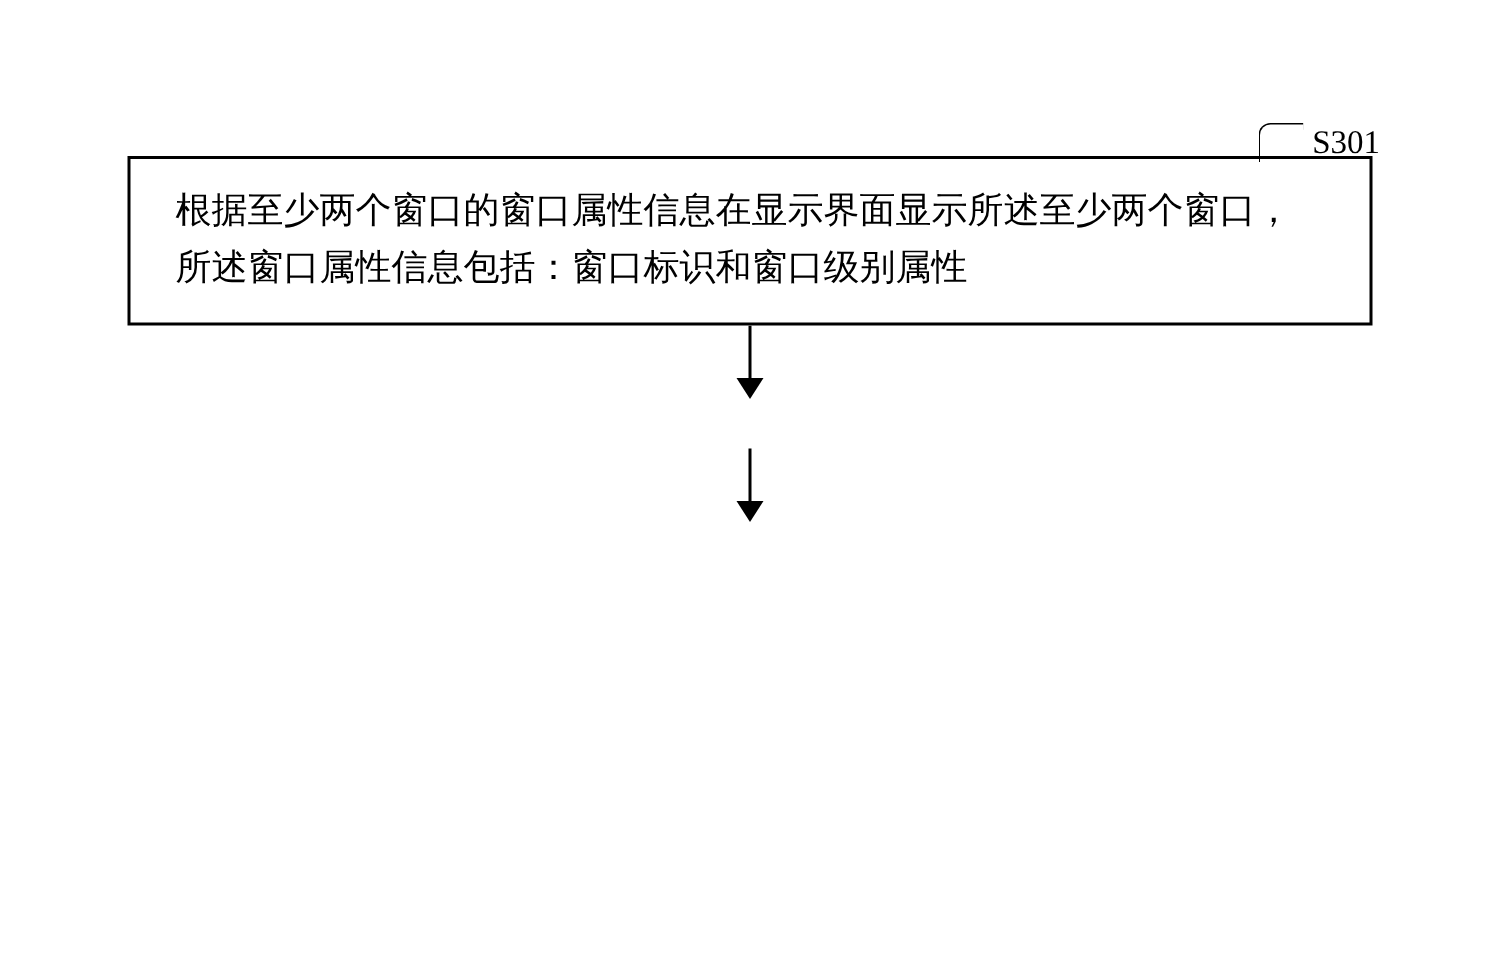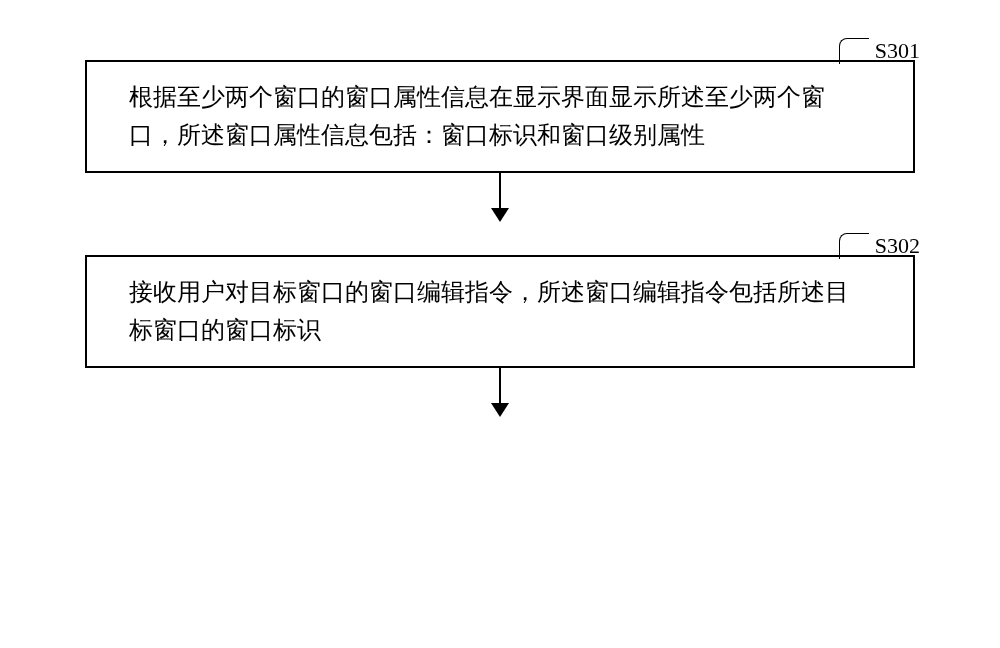--- a/index.html
+++ b/index.html
@@ -15,31 +15,32 @@
       align-items: flex-start;
       padding: 30px 0;
       width: 1000px;
       height: 648px;
     }
     .flowchart {
       display: flex;
       flex-direction: column;
       align-items: center;
       width: 900px;
+      margin-top: 44px;
     }
     .step-wrap {
       position: relative;
       width: 100%;
       display: flex;
       justify-content: center;
     }
     .step-box {
       border: 2px solid #000;
       width: 830px;
-      padding: 16px 42px;
+      padding: 16px 30px;
       display: flex;
       align-items: center;
       justify-content: center;
       text-align: left;
       font-size: 24px;
       line-height: 1.6;
       background: #fff;
     }
     .step-label {
       position: absolute;
@@ -100,29 +101,20 @@
     </div>
   </div>
 
   <div class="arrow-wrap">
     <div class="arrow-line"></div>
     <div class="arrow-head"></div>
   </div>
 
   <div class="spacer"></div>
 
-  <div class="step-wrap">
-    <div class="step-label">
-      <span class="label-connector"></span>
-      <span>S302</span>
-    </div>
-    <div class="step-box">
-      <span>接收用户对目标窗口的窗口编辑指令，所述窗口编辑指令包括所述目标窗口的窗口标识</span>
-    </div>
-  </div>
 
   <div class="arrow-wrap">
     <div class="arrow-line"></div>
     <div class="arrow-head"></div>
   </div>
 
   <div class="spacer"></div>
 
 
 </div>

